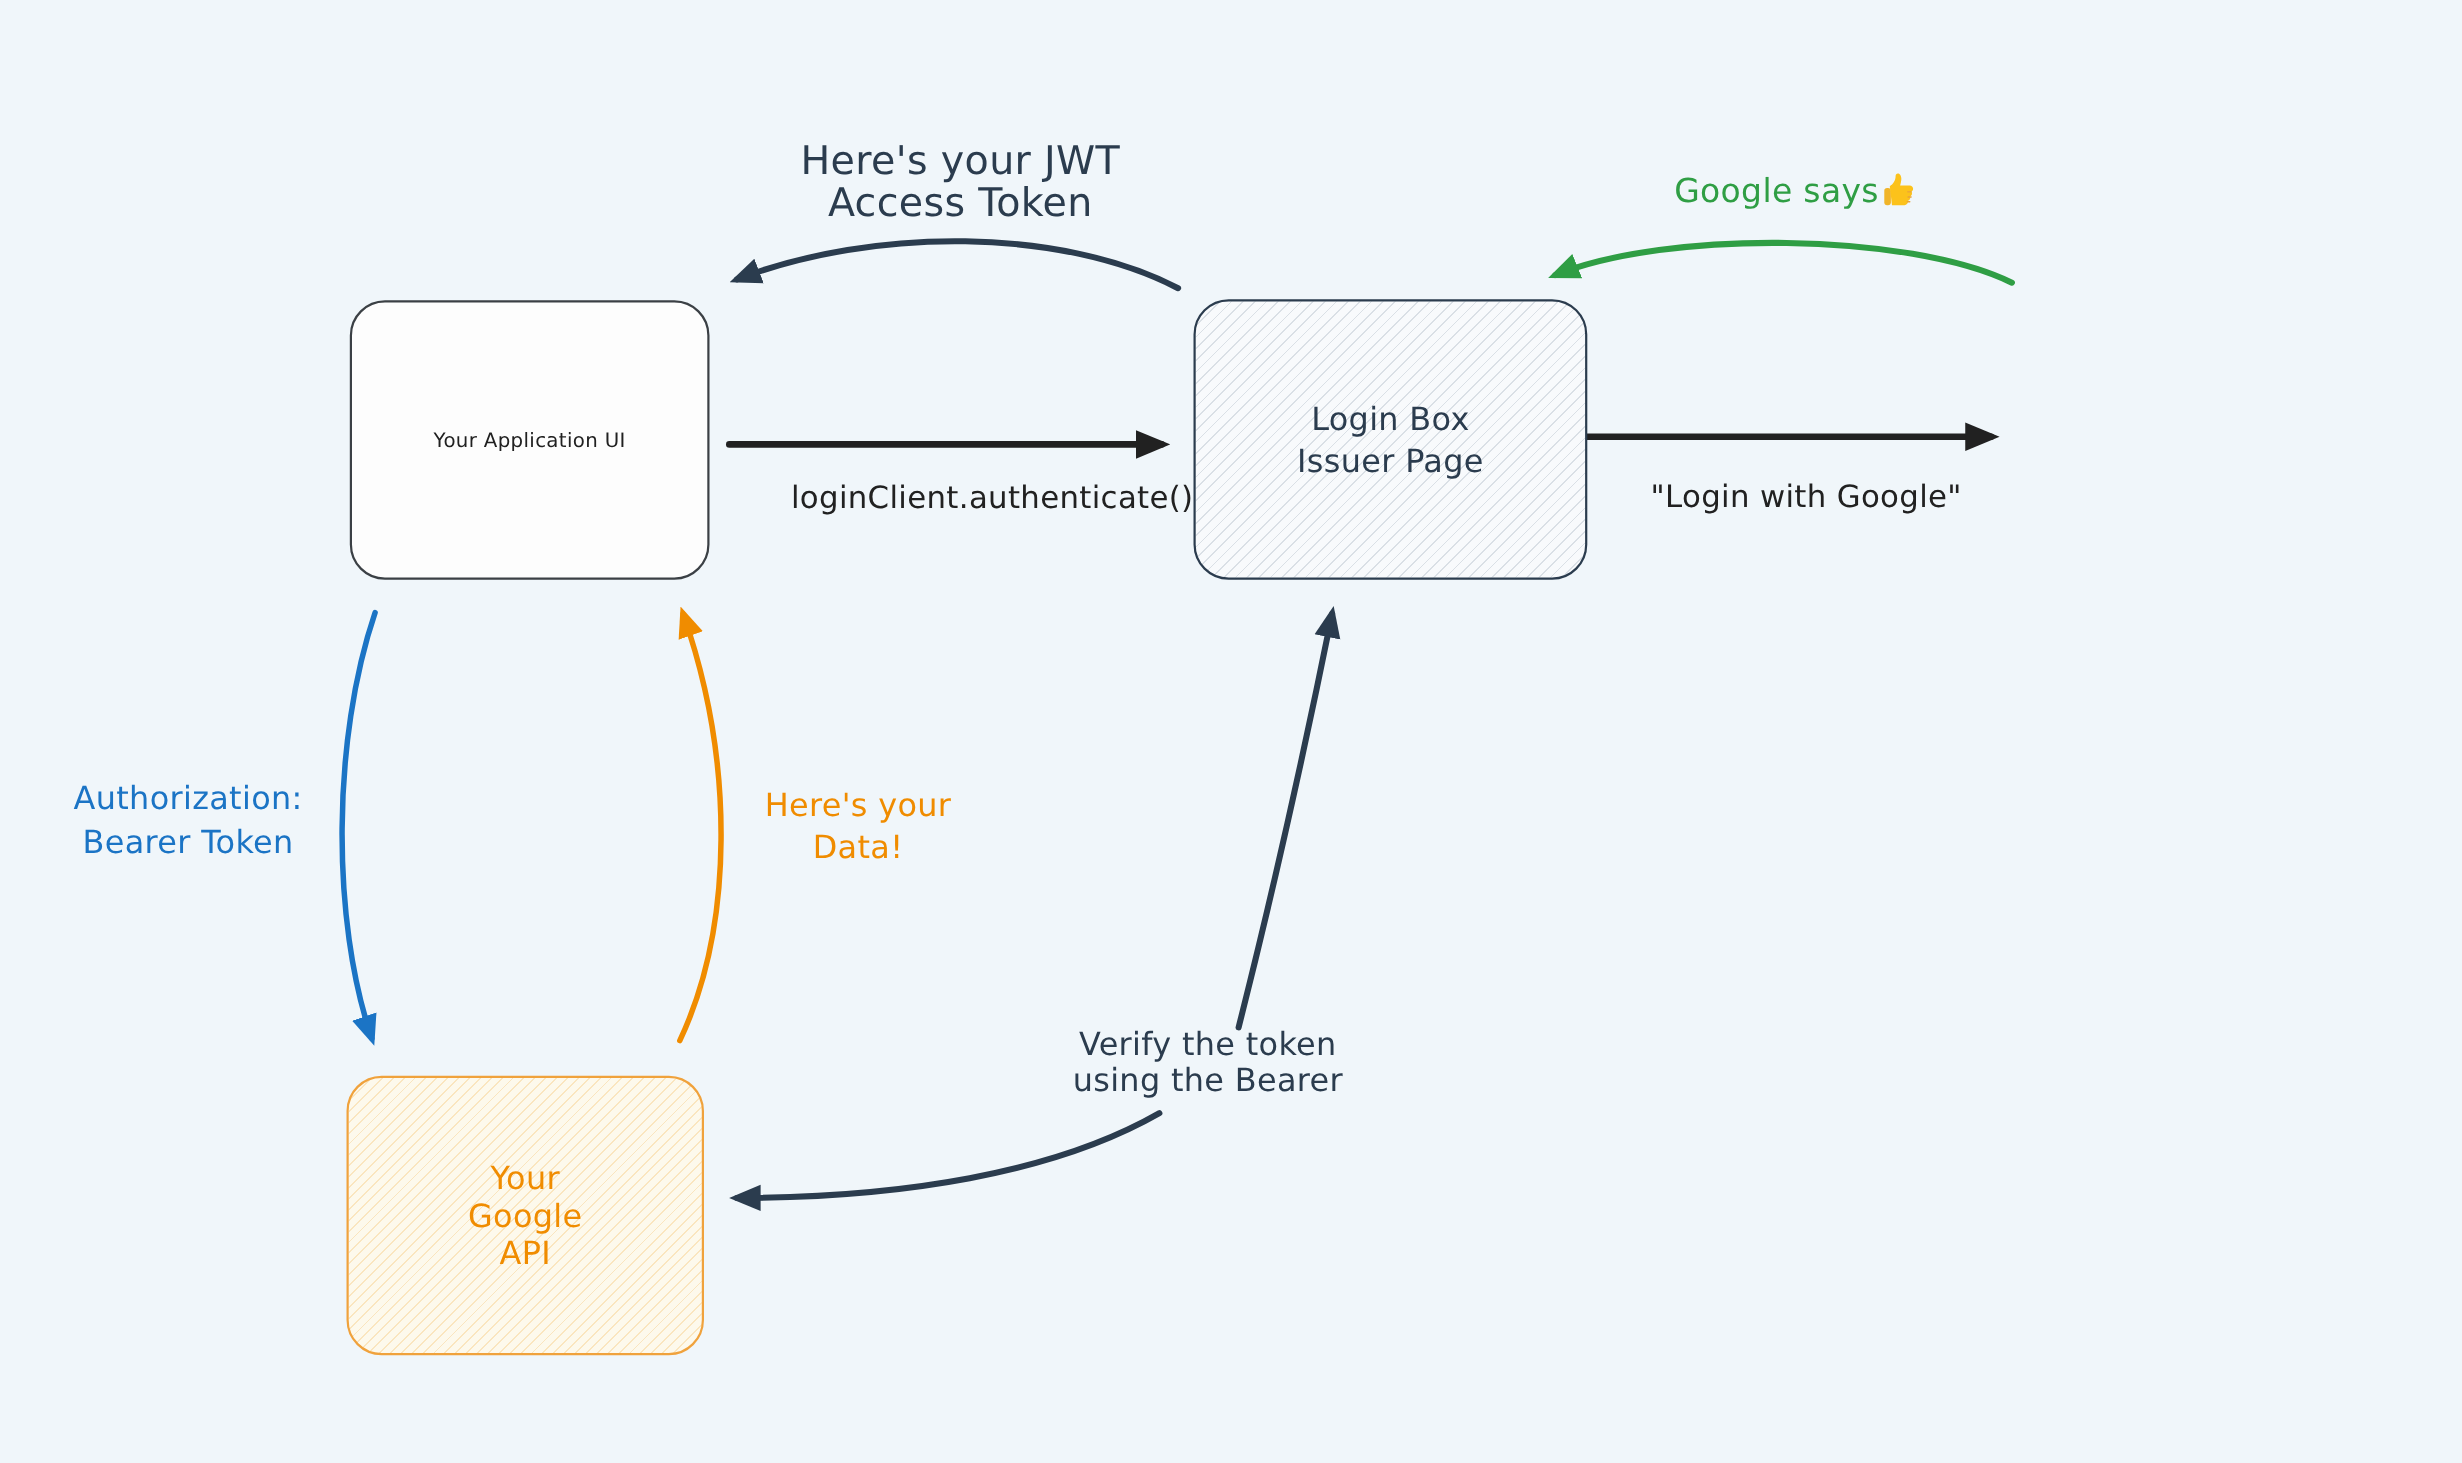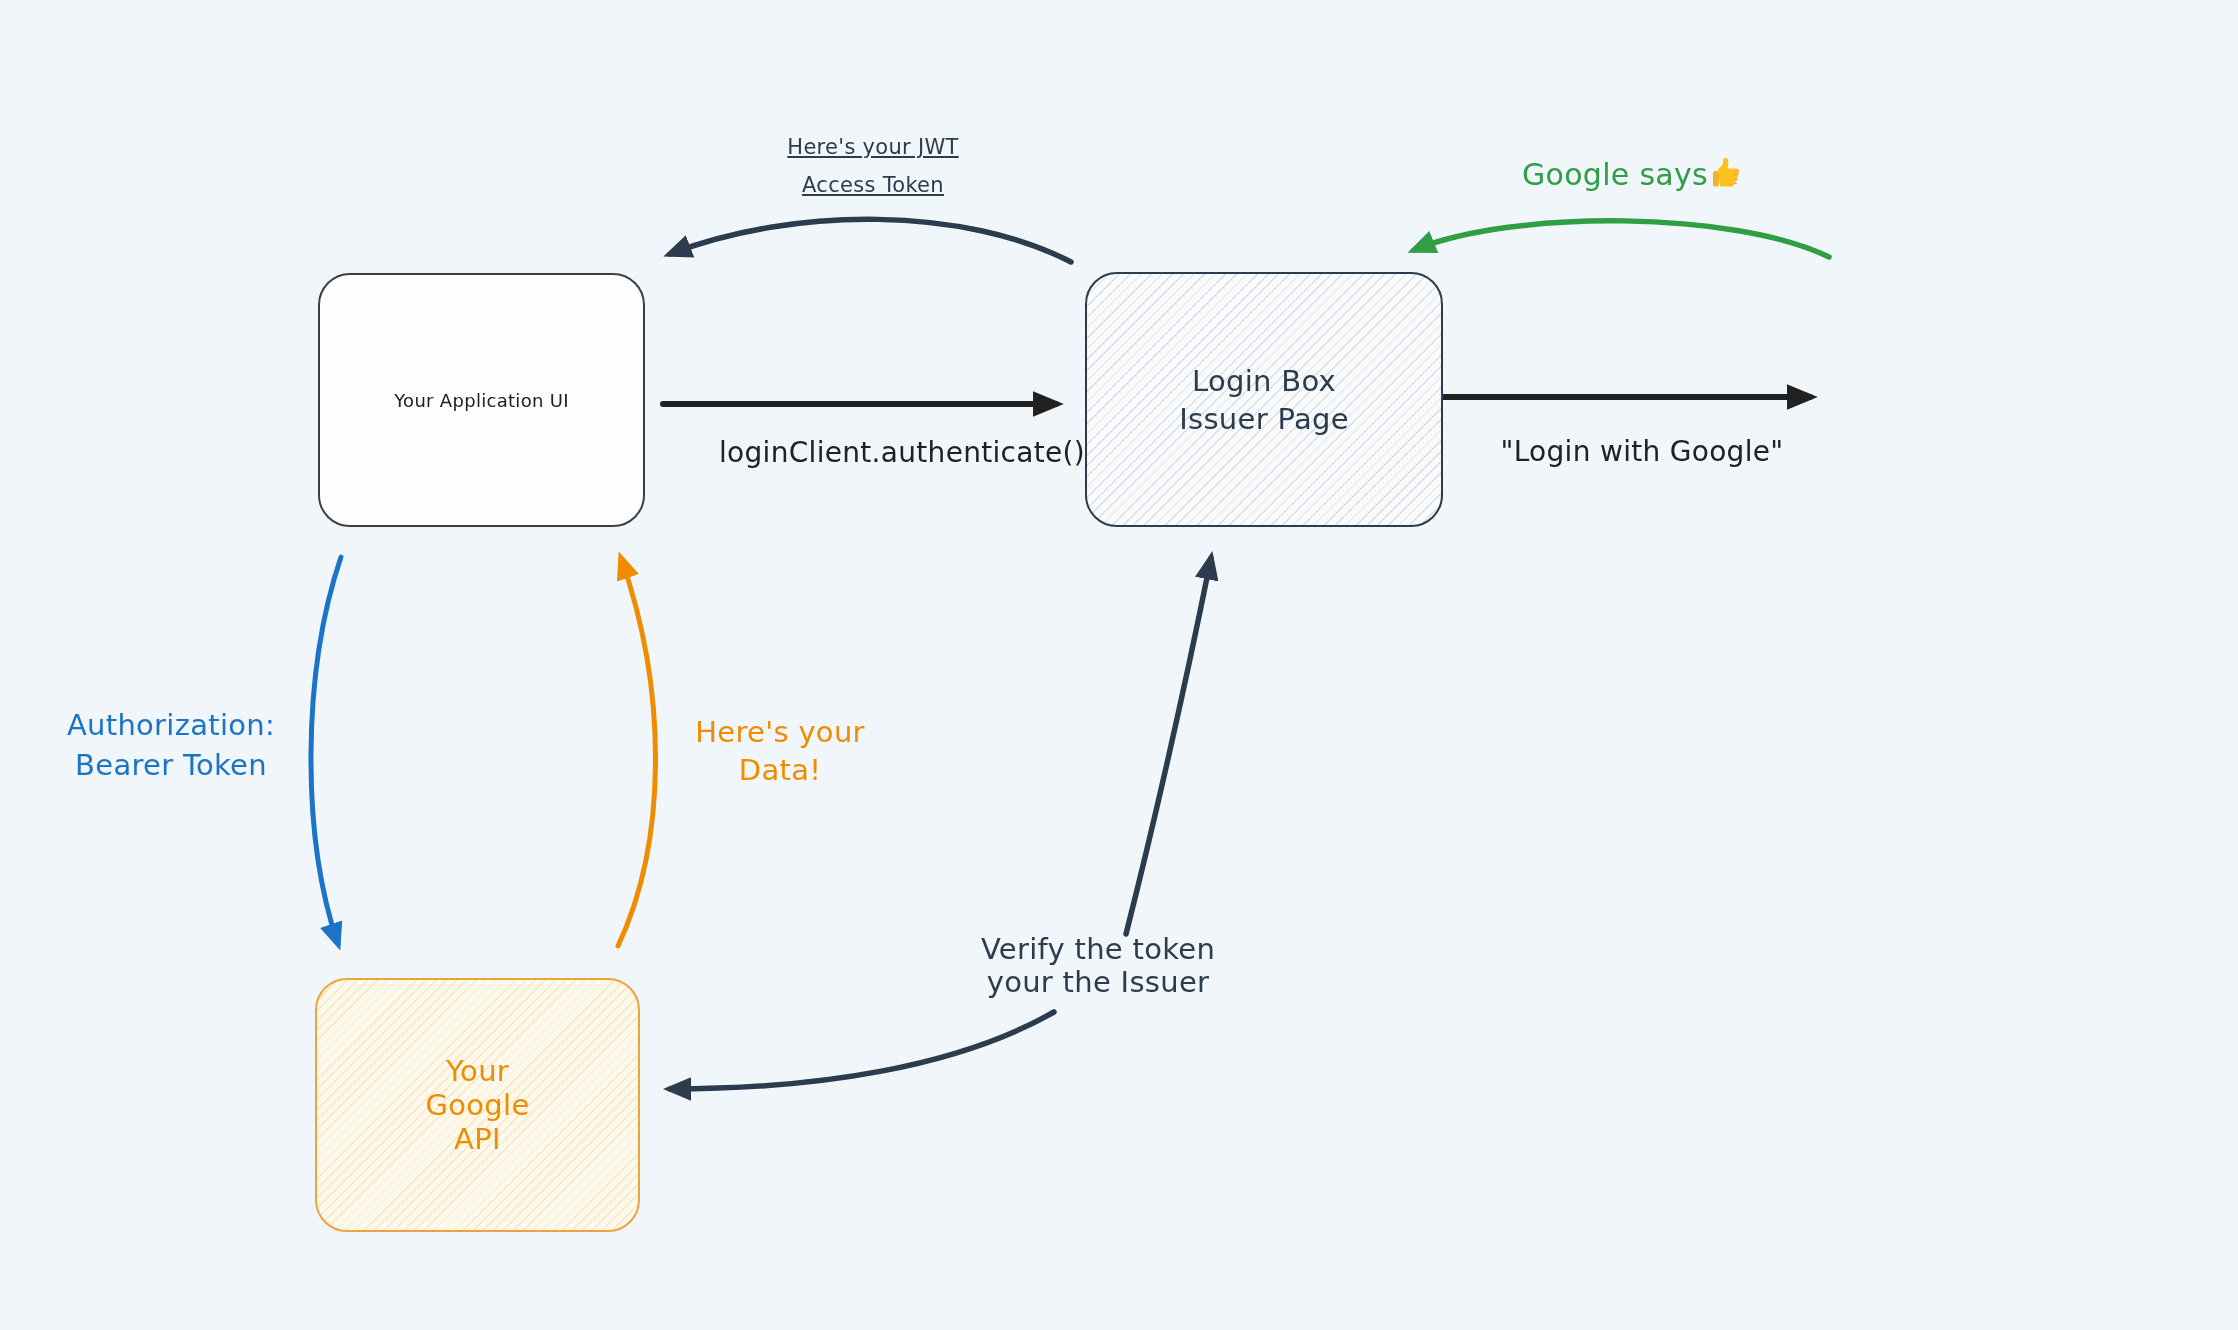--- a/index.html
+++ b/index.html
@@ -66,21 +66,21 @@
     border:2.5px solid var(--color-service-border,#f0a23c);
     color:var(--color-orange,#f08c00);
     font-size:29px;line-height:34px;letter-spacing:.3px;
   }
 
   
   .lbl{
     position:absolute;transform:translate(-50%,-50%);
     text-align:center;white-space:nowrap;letter-spacing:.3px;
   }
-  #lbl-jwt{left:873px;top:166px;font-size:21px;line-height:38px;color:var(--color-dark,#2b3c4e);text-decoration:underline;}
+  #lbl-jwt{left:873px;top:166px;font-size:36px;line-height:38px;color:var(--color-dark,#2b3c4e);}
   #lbl-authenticate{left:870px;top:452px;font-size:28px;color:var(--color-black,#212121);margin-left:32px;}
   #lbl-login-google{left:1642px;top:451px;font-size:28px;color:var(--color-black,#212121);}
   #lbl-google-says{
     left:1633px;top:174px;font-size:30px;color:var(--color-green,#2f9e44);
     display:flex;align-items:center;transform:translate(-50%,-50%);
   }
   #lbl-authorization{left:171px;top:745px;font-size:29px;line-height:40px;color:var(--color-blue,#1b74c5);}
   #lbl-data{left:780px;top:751px;font-size:29px;line-height:38px;color:var(--color-orange,#f08c00);}
   #lbl-verify{left:1098px;top:966px;font-size:29px;line-height:33px;color:var(--color-dark,#2b3c4e);}
 
@@ -163,16 +163,16 @@
     <div>Bearer Token</div>
   </div>
 
   <div class="lbl" id="lbl-data">
     <div>Here's your</div>
     <div>Data!</div>
   </div>
 
   <div class="lbl" id="lbl-verify">
     <div>Verify the token</div>
-    <div>your the Issuer</div>
+    <div>using the Bearer</div>
   </div>
 
 </div>
 
 </body></html>

